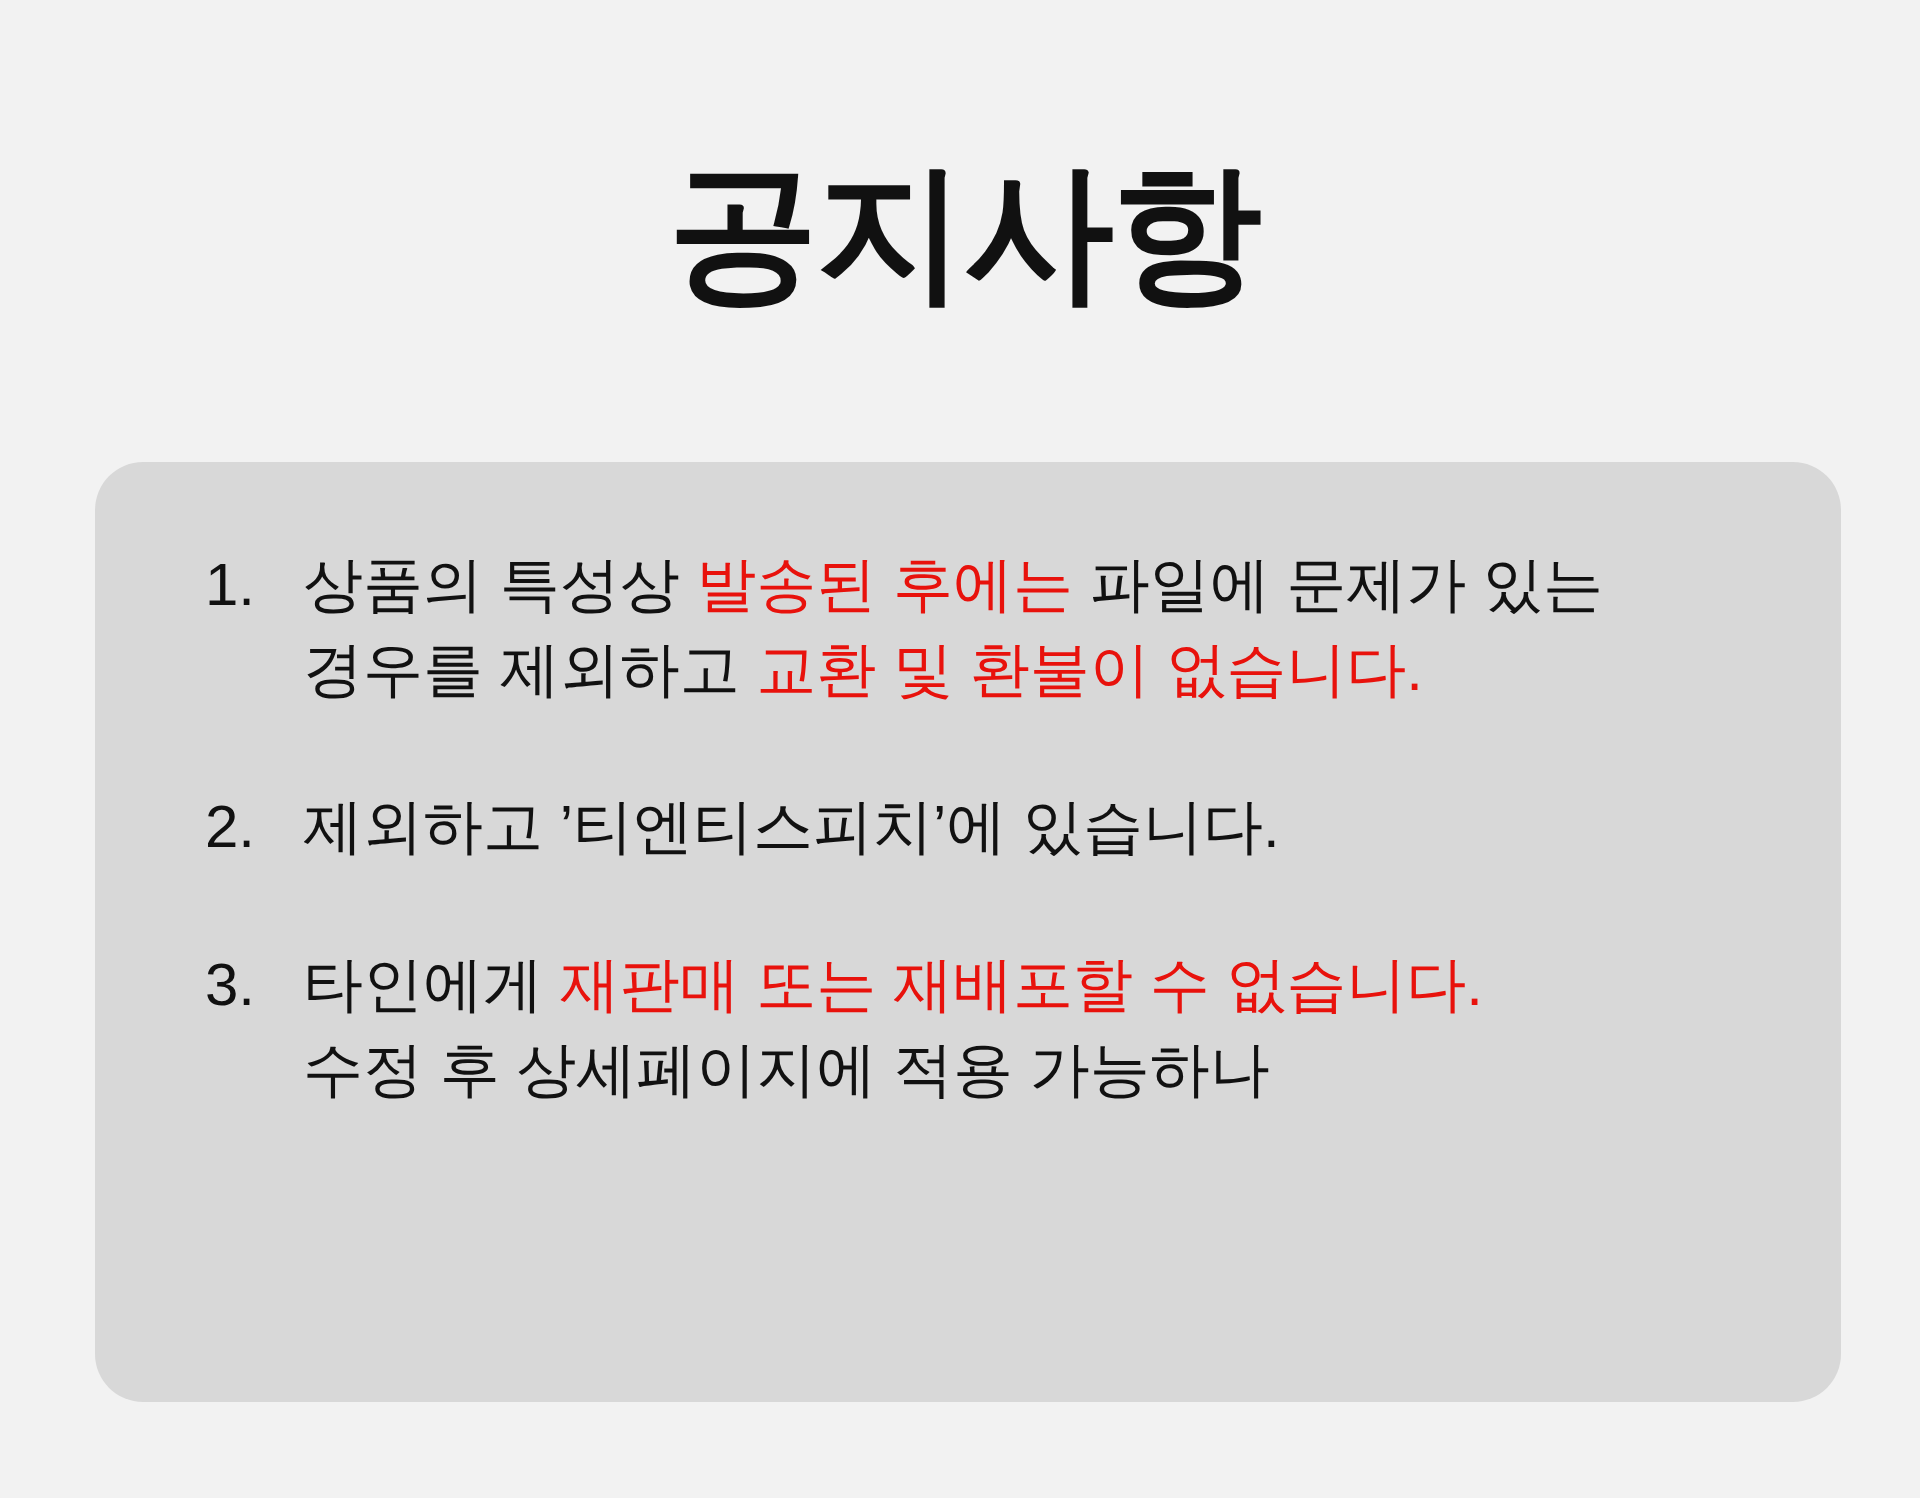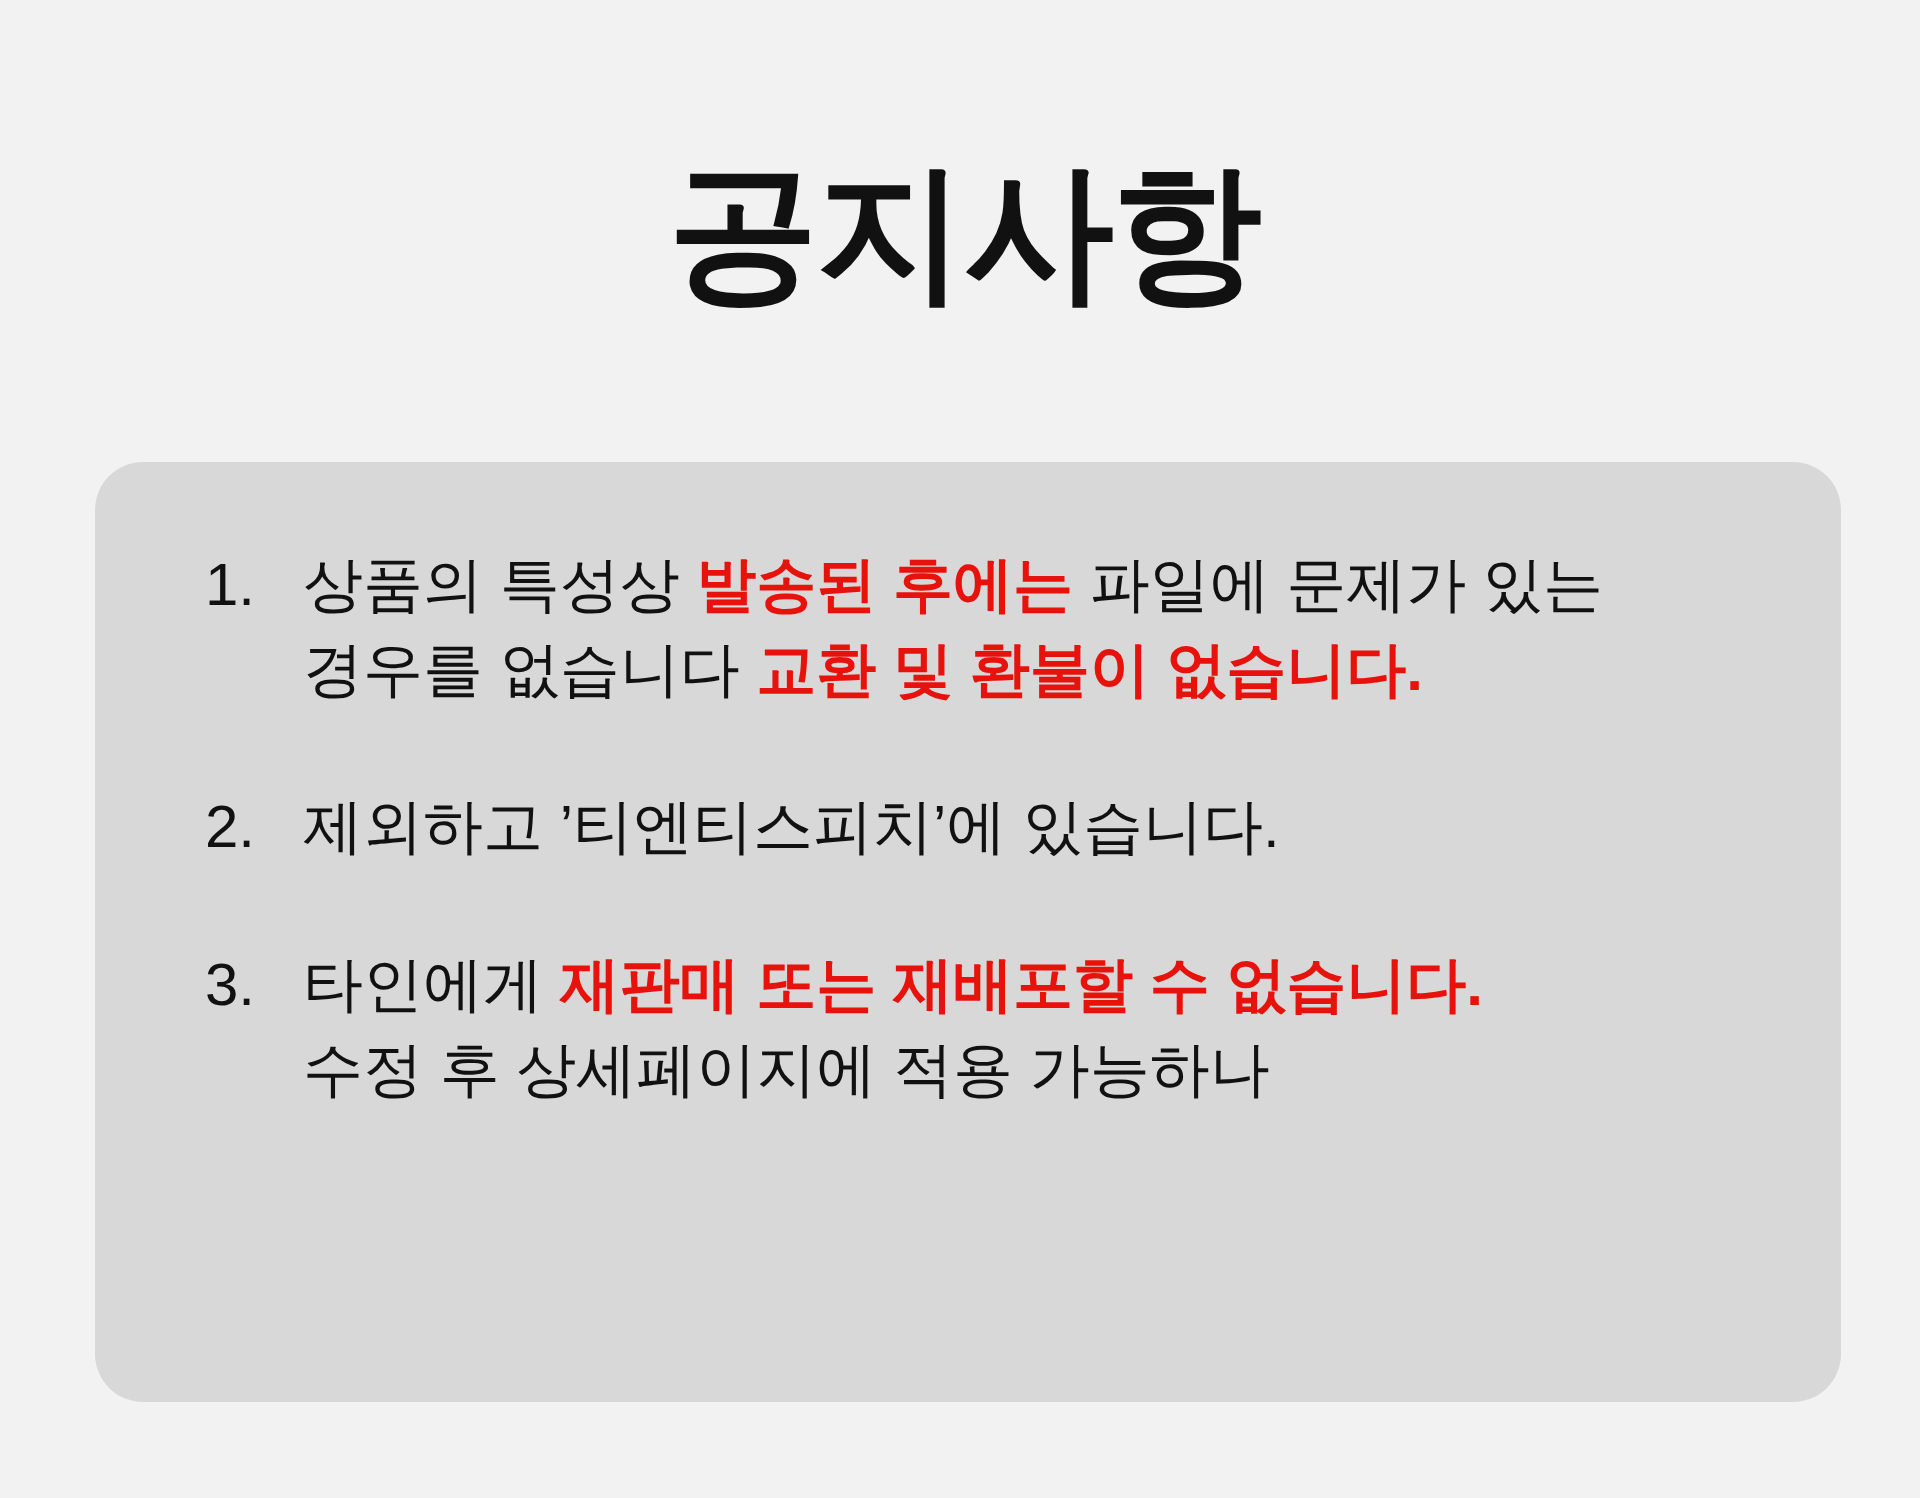--- a/index.html
+++ b/index.html
@@ -68,40 +68,40 @@
   }
   .item-text {
     flex: 1 1 auto;
   }
   .item-text .line {
     display: block;
     white-space: pre-wrap;
   }
   .hl {
     color: #e8120c;
-    font-weight: 700;
+    font-weight: 400;
   }
   .plain {
     color: #111111;
     margin-top: 44px;
   }
 </style>
 </head>
 <body>
 
 <div class="page">
   <h1 class="notice-title">공지사항</h1>
 
   <div class="notice-card">
     <ol class="notice-list">
         <li class="notice-item">
           <span class="item-number">1.</span>
           <span class="item-text">
             <span class="line"><span class="plain">상품의 특성상 </span><span class="hl">발송된 후에는</span><span class="plain"> 파일에 문제가 있는</span></span>
-            <span class="line"><span class="plain">경우를 없습니다 </span><span class="hl">교환 및 환불이 없습니다.</span></span>
+            <span class="line"><span class="plain">경우를 제외하고 </span><span class="hl">교환 및 환불이 없습니다.</span></span>
           </span>
         </li>
         <li class="notice-item">
           <span class="item-number">2.</span>
           <span class="item-text">
             <span class="line"><span class="plain">제외하고 ’티엔티스피치’에 있습니다.</span></span>
           </span>
         </li>
         <li class="notice-item">
           <span class="item-number">3.</span>

